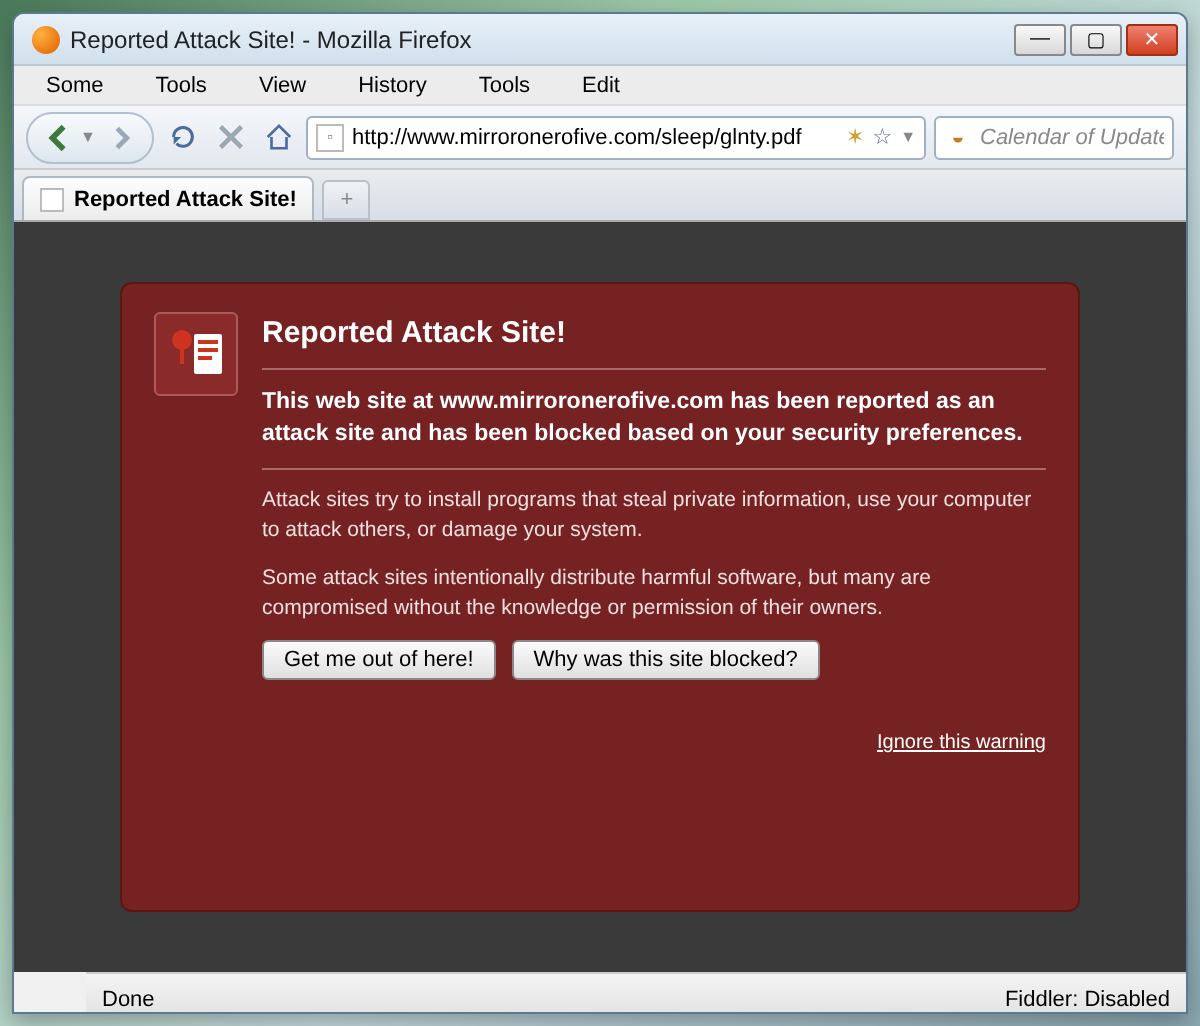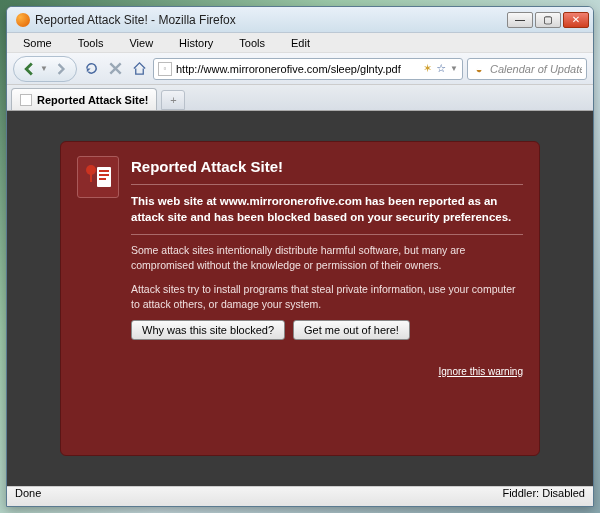--- a/index.html
+++ b/index.html
@@ -226,24 +226,25 @@
   color:#fff;
   font-size:10px;
   text-decoration:underline;
   cursor:pointer;
 }
 .statusbar {
   height:20px;
   background:linear-gradient(#f4f4f4,#e4e4e4);
   border-top:1px solid #ccc;
   display:flex;
-  align-items:flex-start;
+  align-items:flex-end;
   padding:0 8px;
   justify-content:space-between;
   font-size:11px;
+  margin-left:36px;
 }
 </style>
 </head>
 <body>
 
 <div class="window">
 
   <div class="titlebar">
     <div class="favicon"></div>
     <div class="title">Reported Attack Site! - Mozilla Firefox</div>
@@ -322,25 +323,25 @@
           <rect x="8" y="13" width="2" height="8" fill="#cc3320"></rect>
           <rect x="15" y="6" width="14" height="20" rx="1" fill="#fff"></rect>
           <rect x="17" y="9" width="10" height="2" fill="#cc3320"></rect>
           <rect x="17" y="13" width="10" height="2" fill="#cc3320"></rect>
           <rect x="17" y="17" width="7" height="2" fill="#cc3320"></rect>
         </svg>
       </div>
       <div style="flex:1;">
         <h1>Reported Attack Site!</h1>
         <div class="lead">This web site at www.mirroronerofive.com has been reported as an attack site and has been blocked based on your security preferences.</div>
+        <div class="para">Attack sites try to install programs that steal private information, use your computer to attack others, or damage your system.</div>
         <div class="para">Some attack sites intentionally distribute harmful software, but many are compromised without the knowledge or permission of their owners.</div>
-        <div class="para">Attack sites try to install programs that steal private information, use your computer to attack others, or damage your system.</div>
         <div class="btnrow">
+          <button>Get me out of here!</button>
           <button>Why was this site blocked?</button>
-          <button>Get me out of here!</button>
         </div>
         <div class="ignore">
           <a>Ignore this warning</a>
         </div>
       </div>
     </div>
   </div>
 
   <div class="statusbar">
     <span>Done</span>

